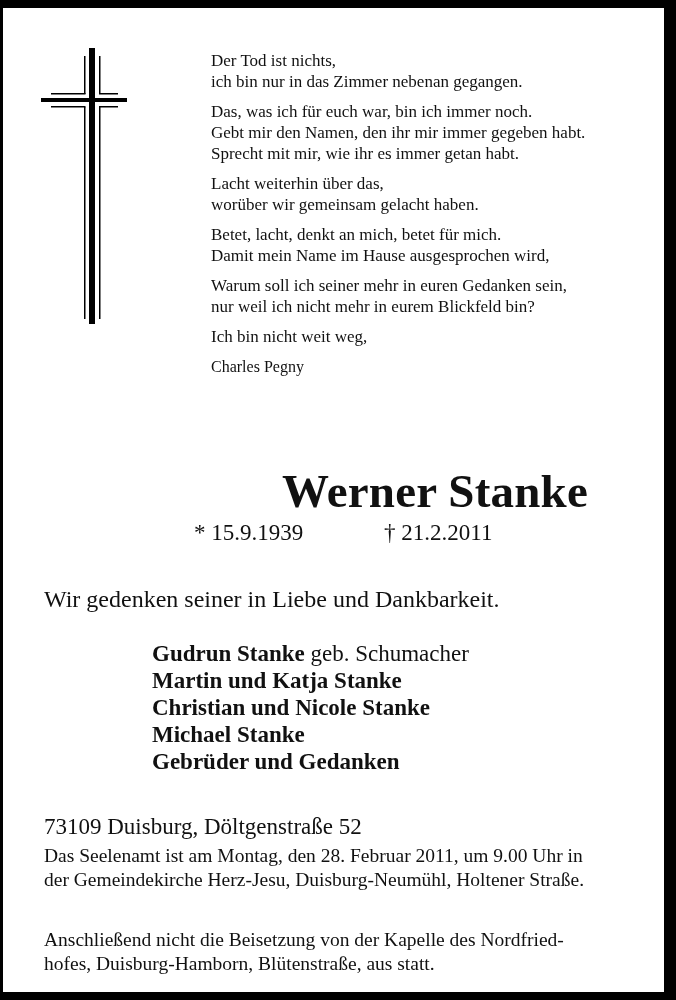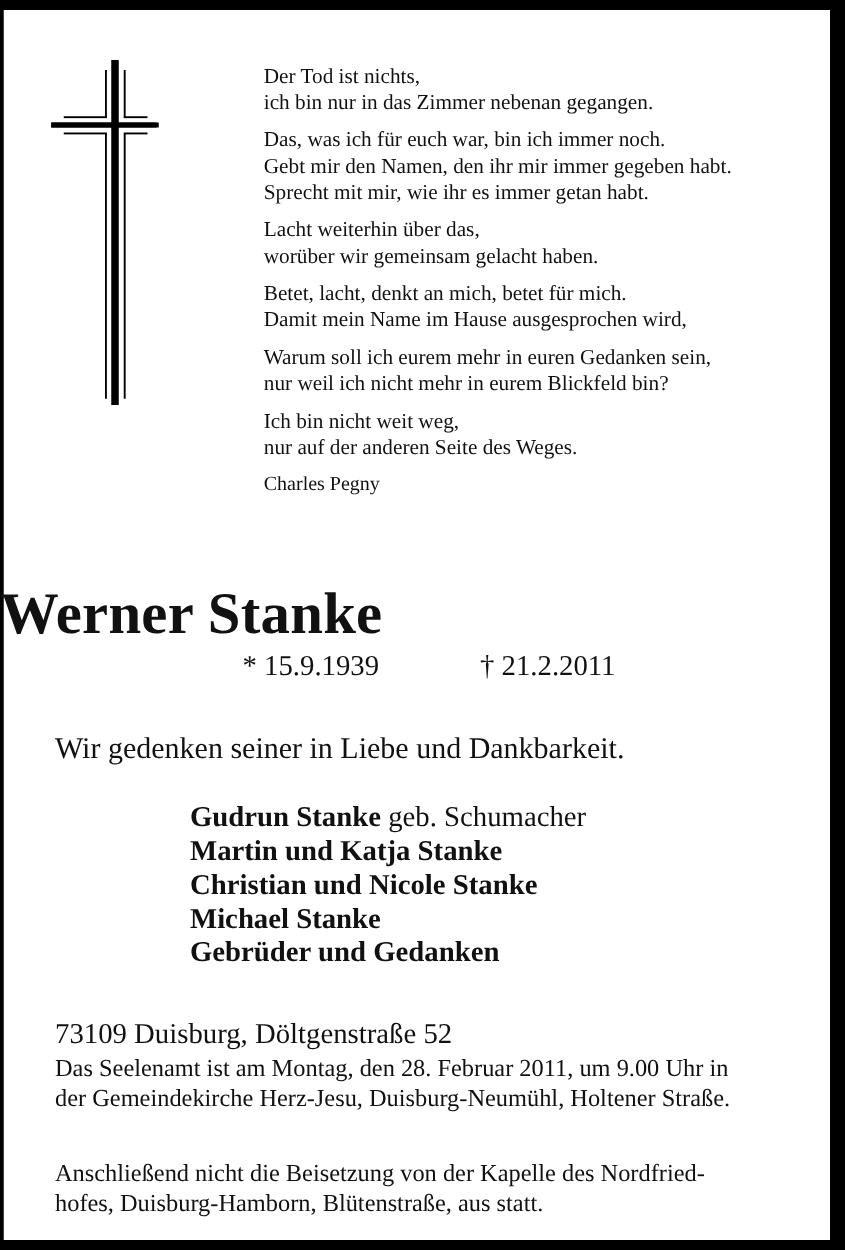--- a/index.html
+++ b/index.html
@@ -4,21 +4,21 @@
 <style>
   html, body { margin:0; padding:0; }
   body { width:676px; height:1000px; background:#000; position:relative; overflow:hidden;
          font-family:"Liberation Serif", "DejaVu Serif", serif; color:#111; }
   .page { position:absolute; left:3px; top:8px; width:661px; height:984px; background:#fff; }
   .cross { position:absolute; left:36px; top:40px; width:88px; height:276px; }
   .poem { position:absolute; left:172px; top:42px; font-size:17px; line-height:21px; }
   .poem .stanza { margin-bottom:9px;margin-left:36px; }
   .poem .line { display:block; white-space:nowrap; }
   .author { font-size:16px; }
-  .name { position:absolute; left:0; width:588px; top:464px; text-align:left;
+  .name { position:absolute; left:0; width:588px; top:464px; text-align:right;
           font-weight:bold; font-size:47px; letter-spacing:0.2px; }
   .dates { position:absolute; top:520px; font-size:23px; }
   .born { left:194px; }
   .died { left:384px; }
   .remember { position:absolute; left:44px; top:586px; font-size:24px; white-space:nowrap; }
   .family { position:absolute; left:152px; top:640px; font-size:23px; line-height:27px; }
   .family .row { display:block; white-space:nowrap; }
   .family b { font-weight:bold; }
   .address { position:absolute; left:44px; top:814px; font-size:23px; white-space:nowrap; }
   .notice { position:absolute; left:44px; font-size:19.5px; line-height:24px; white-space:nowrap; }
@@ -56,26 +56,25 @@
     </div>
     <div class="stanza">
       <span class="line">Lacht weiterhin über das,</span>
       <span class="line">worüber wir gemeinsam gelacht haben.</span>
     </div>
     <div class="stanza">
       <span class="line">Betet, lacht, denkt an mich, betet für mich.</span>
       <span class="line">Damit mein Name im Hause ausgesprochen wird,</span>
     </div>
     <div class="stanza">
-      <span class="line">Warum soll ich eurem mehr in euren Gedanken sein,</span>
+      <span class="line">Warum soll ich seiner mehr in euren Gedanken sein,</span>
       <span class="line">nur weil ich nicht mehr in eurem Blickfeld bin?</span>
     </div>
     <div class="stanza">
       <span class="line">Ich bin nicht weit weg,</span>
-      <span class="line">nur auf der anderen Seite des Weges.</span>
     </div>
     <div class="stanza author">Charles Pegny</div>
   </div>
 </div>
 
 <div class="name">Werner Stanke</div>
 <div class="dates born">* 15.9.1939</div>
 <div class="dates died">† 21.2.2011</div>
 
 <div class="remember">Wir gedenken seiner in Liebe und Dankbarkeit.</div>

